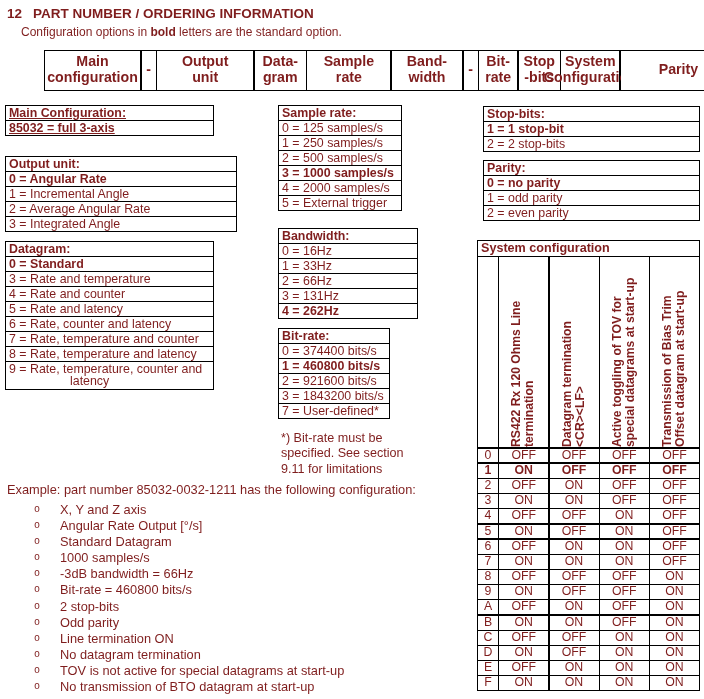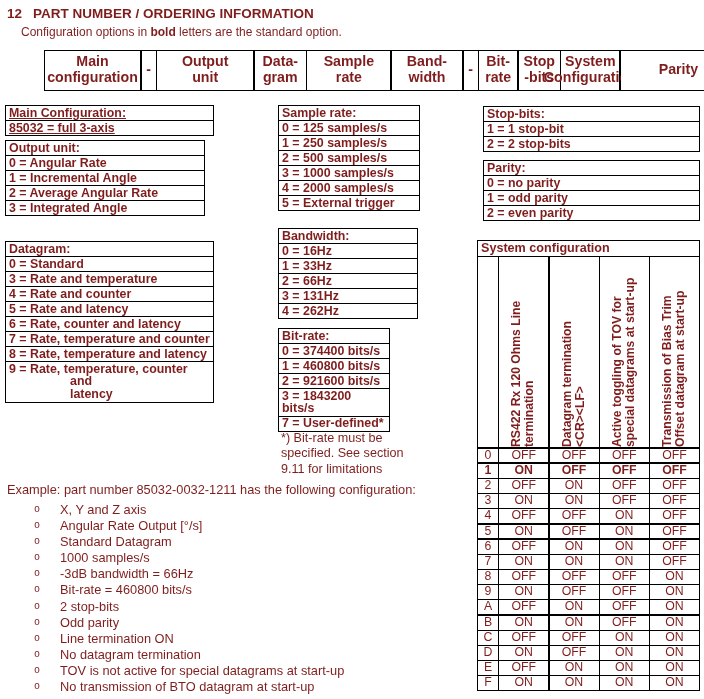--- a/index.html
+++ b/index.html
@@ -14,28 +14,28 @@
   
   .pn-grid{position:absolute;left:5px;top:50px;display:grid;
            grid-template-columns:95px 14px 96px 51px 83px 70px 14px 38px 41px 58px 115px;
            gap:1.6px;background:#000;border:1.6px solid #000;margin-left:39px;}
   .pn-cell{background:#fff;height:38.5px;display:flex;align-items:center;justify-content:center;
            text-align:center;font-weight:bold;font-size:14.2px;line-height:15.8px;white-space:pre-line;}
 
   
   .opt{position:absolute;border:1.3px solid #000;background:#fff;box-sizing:border-box;}
   .opt-row{border-top:1.3px solid #000;font-size:12.4px;line-height:12.9px;
-           padding:0.5px 2px 0.6px 3px;white-space:pre-line;font-weight:bold;}
+           padding:0.5px 2px 0.6px 3px;white-space:pre-line;}
   .opt-row:first-child{border-top:none;font-weight:bold;}
   .opt-row.b{font-weight:bold;}
   #tbl-main-config{left:5px;top:105px;width:209px;text-decoration:underline;}
-  #tbl-output-unit{left:5px;top:140px;width:200px;}
+  #tbl-output-unit{left:5px;top:156px;width:232px;}
   #tbl-datagram{left:5px;top:241px;width:209px;}
   #tbl-datagram .opt-row{padding-left:64px;text-indent:-61px;}
-  #tbl-sample-rate{left:278px;top:105px;width:142px;}
+  #tbl-sample-rate{left:278px;top:105px;width:124px;}
   #tbl-bandwidth{left:278px;top:228px;width:140px;}
   #tbl-bit-rate{left:278px;top:328px;width:112px;}
   #tbl-stop-bits{left:483px;top:106px;width:217px;}
   #tbl-parity{left:483px;top:160px;width:217px;}
 
   #note{position:absolute;left:281px;top:431px;width:142px;font-size:12.6px;line-height:15.4px;}
 
   
   #sys-config{position:absolute;left:477px;top:240px;width:223px;}
   .sys-grid{display:grid;grid-template-columns:20px repeat(4,1fr);gap:1.3px;

